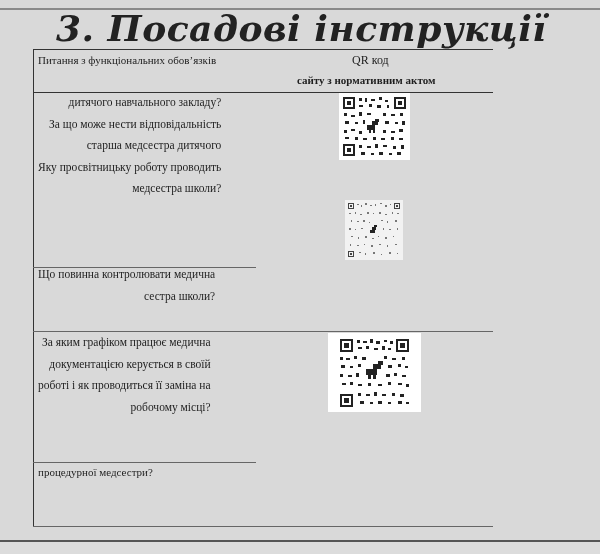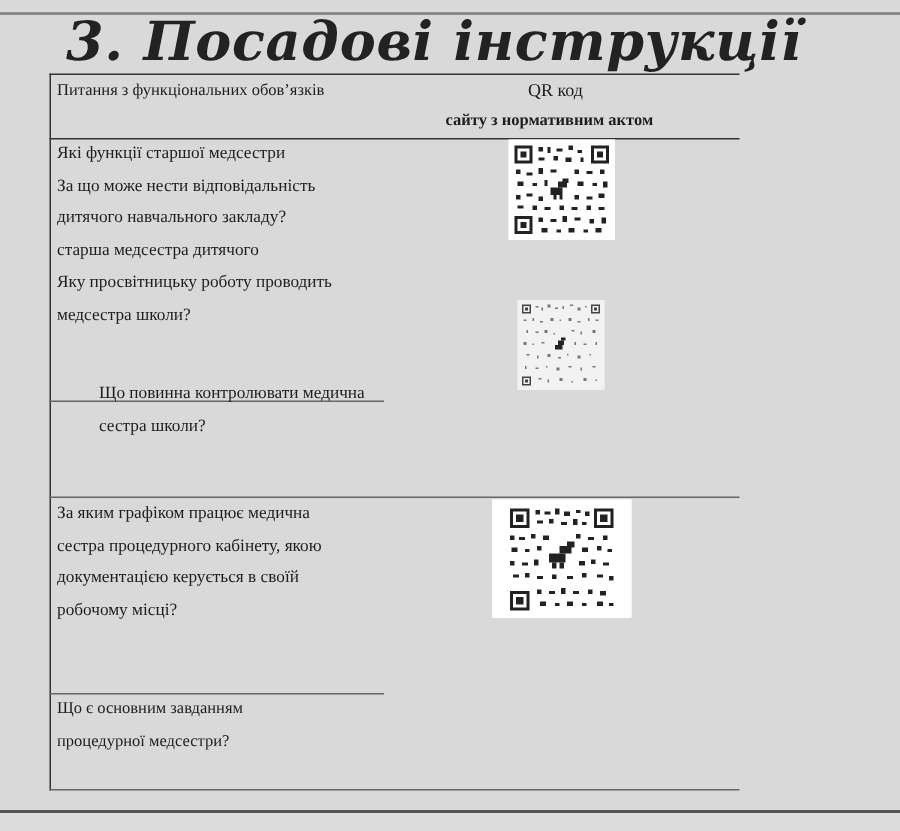--- a/index.html
+++ b/index.html
@@ -28,21 +28,21 @@
       background: #555;
     }
     .bottom-strip {
       position: absolute;
       left: 0; top: 542px;
       width: 600px; height: 12px;
       background: #dcdcdc;
     }
     .title {
       position: absolute;
-      left: 44px; top: 6px;
+      left: 56px; top: 6px;
       font-family: "DejaVu Serif", serif;
       font-weight: bold;
       font-style: italic;
       font-size: 36px;
       letter-spacing: 0.5px;
       color: #222;
       white-space: nowrap;
       line-height: 44px;
     }
     
@@ -55,27 +55,28 @@
     .hline-r3 { left: 33px; top: 331px; width: 460px; height: 1px; }
     .hline-r4 { left: 33px; top: 462px; width: 223px; height: 1px; }
     .hline-bottom { left: 33px; top: 526px; width: 460px; height: 1px; }
 
     .cell-text {
       position: absolute;
       font-size: 11.5px;
       line-height: 21.5px;
       white-space: nowrap;
       color: #1e1e1e;
+      text-align: right;
     }
     .hdr-left { left: 38px; top: 50px; font-size: 11px; }
     .hdr-right-1 { left: 352px; top: 50px; font-size: 12px; }
     .hdr-right-2 { left: 297px; top: 70px; font-size: 11px; font-weight: bold; }
 
     .q1 { left: 38px; top: 92px; }
-    .q2 { left: 38px; top: 252px; margin-left: 28px; }
+    .q2 { left: 38px; top: 264px; }
     .q3 { left: 38px; top: 332px; }
     .q4 { left: 38px; top: 462px; font-size: 11px; }
 
     .qr {
       position: absolute;
       background: #fff;
     }
     .qr svg { display: block; }
     .qr1 { left: 339px; top: 93px; width: 71px; height: 67px; }
     .qr2 { left: 345px; top: 200px; width: 58px; height: 60px; background: #f0f0f0; }
@@ -94,42 +95,40 @@
 <div class="line gray hline-r2"></div>
 <div class="line gray hline-r3"></div>
 <div class="line gray hline-r4"></div>
 <div class="line gray hline-bottom"></div>
 
 <div class="cell-text hdr-left">Питання з функціональних обов’язків</div>
 <div class="cell-text hdr-right-1">QR  код</div>
 <div class="cell-text hdr-right-2">сайту з нормативним актом</div>
 
 <div class="cell-text q1">
-  <div>Які функції старшої медсестри</div>
+  <div>дитячого навчального закладу?</div>
   <div>За що може нести відповідальність</div>
-  <div>дитячого навчального закладу?</div>
   <div>старша медсестра дитячого</div>
   <div>Яку просвітницьку роботу проводить</div>
   <div>медсестра школи?</div>
 </div>
 
 <div class="cell-text q2">
   <div>Що повинна контролювати медична</div>
   <div>сестра школи?</div>
 </div>
 
 <div class="cell-text q3">
   <div>За яким графіком працює медична</div>
-  <div>сестра процедурного кабінету, якою</div>
   <div>документацією керується в своїй</div>
+  <div>роботі  і як проводиться її заміна на</div>
   <div>робочому місці?</div>
 </div>
 
 <div class="cell-text q4">
-  <div>Що є основним завданням</div>
   <div>процедурної медсестри?</div>
 </div>
 
 <div class="qr qr1">
   <svg width="71" height="67" viewBox="0 0 71 67">
     <rect x="0" y="0" width="71" height="67" fill="#fff"></rect>
     <g fill="#222">
       <rect x="4" y="4" width="12" height="12"></rect>
         <rect x="6" y="6" width="8" height="8" fill="#fff"></rect>
         <rect x="8" y="8" width="4" height="4"></rect>

